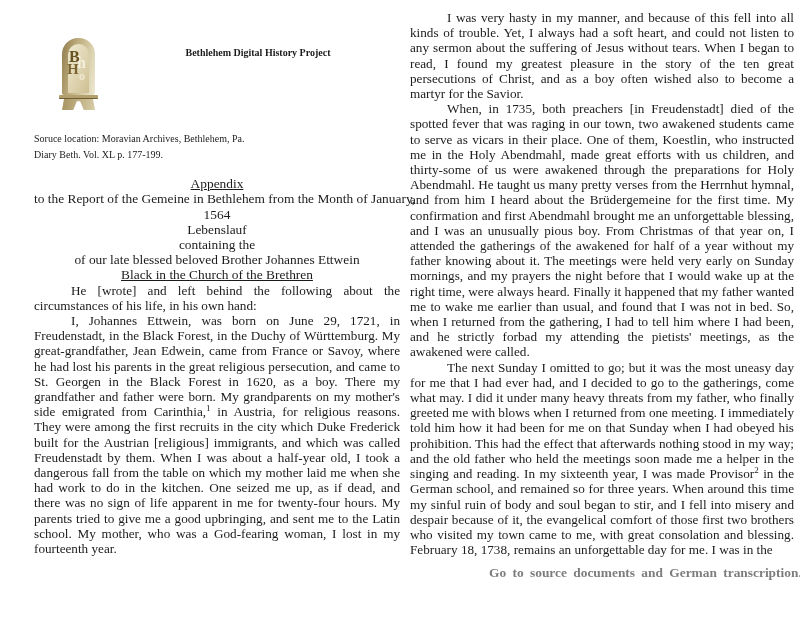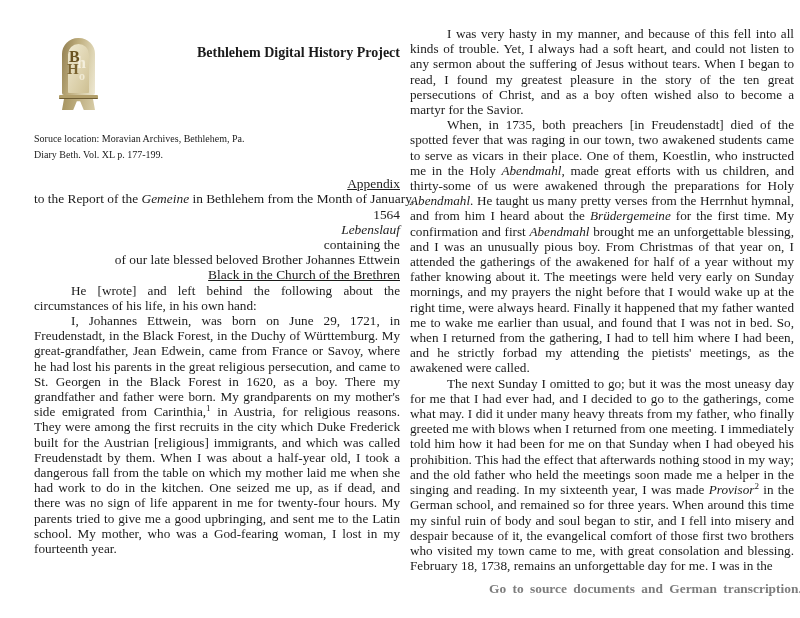--- a/index.html
+++ b/index.html
@@ -4,21 +4,21 @@
 <style>
   html,body{margin:0;padding:0;background:#ffffff;}
   body{
     width:800px;height:618px;overflow:hidden;
     font-family:"Liberation Serif","DejaVu Serif",serif;
     font-size:13.2px;line-height:15.2px;color:#1b1b1b;
   }
   .page{display:flex;box-sizing:border-box;width:800px;height:618px;
         padding:0 6px 0 34px;gap:10px;}
   .col-left{width:366px;flex:none;box-sizing:border-box;}
-  .col-right{width:384px;flex:none;box-sizing:border-box;padding-top:26px;}
+  .col-right{width:384px;flex:none;box-sizing:border-box;padding-top:10px;}
 
   
   .header{display:flex;gap:16px;margin-top:36px;margin-left:24px;align-items:flex-start;}
   .logo{position:relative;width:42px;height:72px;flex:none;margin-top:2px;}
   .logo-arch{position:absolute;left:4px;top:0;width:33px;height:57px;
     background:linear-gradient(100deg,#8f7c4e 0%,#bfae7e 40%,#ded5b4 78%,#efe9d5 100%);
     border-radius:16px 16px 2px 2px;}
   .logo-arch-inner{position:absolute;left:10px;top:6px;width:21px;height:49px;
     background:linear-gradient(115deg,#f0ead2,#d9cda6 70%,#cdbf92);
     border-radius:11px 11px 1px 1px;}
@@ -27,31 +27,31 @@
   .logo-ghost-o{left:21px;top:32px;font-size:12px;color:#f0ead5;}
   .logo-b{left:11px;top:11px;font-size:16px;color:#6a5322;}
   .logo-h{left:9px;top:24px;font-size:15px;color:#7a6330;}
   .logo-shelf{position:absolute;left:1px;top:57px;width:39px;height:3px;
     background:#b3a06c;border-bottom:1px solid #6f5d33;border-radius:1px;}
   .logo-legs{position:absolute;left:4px;top:61px;width:33px;height:11px;
     background:linear-gradient(100deg,#a6935f,#d8cda8);
     clip-path:polygon(6% 0,94% 0,100% 100%,66% 100%,55% 20%,45% 20%,34% 100%,0 100%);}
   .header-text{flex:1;text-align:center;}
   .page-title{margin:0;font-size:33px;line-height:34px;font-weight:bold;white-space:nowrap;}
-  .subtitle{margin-top:9px;font-size:14px;font-weight:bold;white-space:nowrap;text-align:right;}
+  .subtitle{margin-top:9px;font-size:10px;font-weight:bold;white-space:nowrap;}
 
   
   .source{margin-top:21px;font-size:10px;line-height:15.6px;}
-  .appendix{margin-top:14px;text-align:right;font-size:13.4px;line-height:15.2px;}
+  .appendix{margin-top:14px;text-align:center;font-size:13.4px;line-height:15.2px;}
   .appendix > div{white-space:nowrap;}
 
   
   p.body-par{margin:0;text-indent:37px;text-align:justify;}
   .par-gap{margin-top:11px;}
-  .i{font-style:italic;}
+  .i{}
   .u{text-decoration:underline;}
   sup{font-size:9px;line-height:0;vertical-align:super;}
 
   
   .footer{margin-top:8px;padding-left:79px;color:#7d7d7d;font-weight:bold;
           font-size:13.4px;word-spacing:3px;white-space:nowrap;}
   .flink{cursor:pointer;margin-top:21px;}
 </style>
 </head>
 <body>

